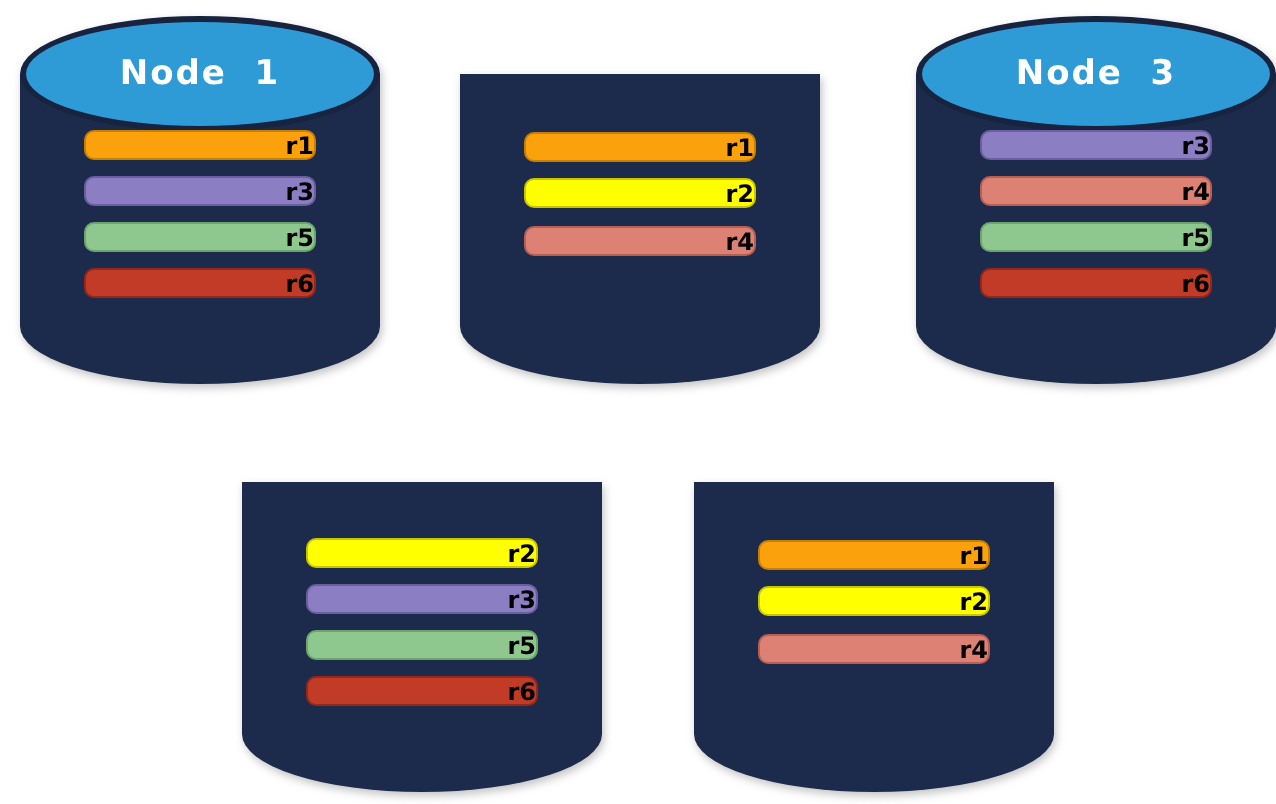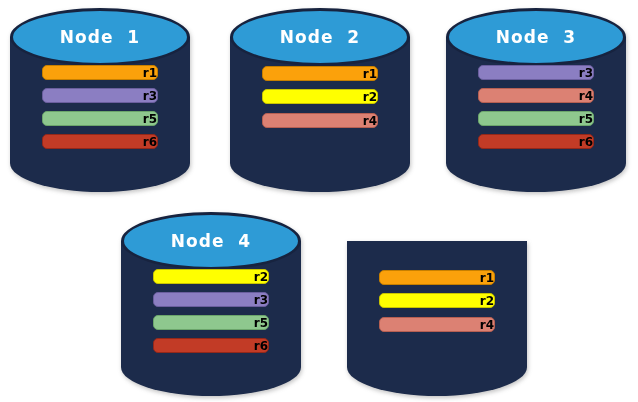--- a/index.html
+++ b/index.html
@@ -11,21 +11,21 @@
     overflow:hidden;
   }
   .cyl{
     position:absolute;
     width:180px;height:184px;
     filter:drop-shadow(1px 2px 2px rgba(60,60,60,0.30));
   }
   
   .pos-0{left:10px;top:8px;}
   .pos-1{left:230px;top:8px;}
-  .pos-2{left:446px;top:8px;}
+  .pos-2{left:458px;top:8px;}
   .pos-3{left:121px;top:212px;}
   .pos-4{left:347px;top:212px;}
 
   .cyl-body{
     position:absolute;left:0;right:0;top:29px;bottom:0;
     border-radius:0 0 90px 90px / 0 0 29px 29px;
   }
   .cyl-top{
     position:absolute;left:0;top:0;
     width:180px;height:58px;
@@ -74,23 +74,20 @@
       </div>
       <div class="bar" style="top: 103px; background: rgb(142, 200, 142); border-color: rgb(107, 165, 107);">
         <span class="bar-label">r5</span>
       </div>
       <div class="bar" style="top: 126px; background: rgb(194, 59, 38); border-color: rgb(147, 40, 26);">
         <span class="bar-label">r6</span>
       </div>
     </div>
     <div class="cyl pos-1">
       <div class="cyl-body" style="background: rgb(28, 43, 75);"></div>
-      <div class="cyl-top" style="background: rgb(46, 155, 214); border-color: rgb(23, 35, 63);">
-        <span class="node-label">Node  2</span>
-      </div>
       <div class="bar" style="top: 58px; background: rgb(251, 161, 11); border-color: rgb(199, 127, 0);">
         <span class="bar-label">r1</span>
       </div>
       <div class="bar" style="top: 81px; background: rgb(255, 255, 0); border-color: rgb(201, 196, 0);">
         <span class="bar-label">r2</span>
       </div>
       <div class="bar" style="top: 105px; background: rgb(220, 129, 115); border-color: rgb(182, 95, 82);">
         <span class="bar-label">r4</span>
       </div>
     </div>
@@ -107,23 +104,20 @@
       </div>
       <div class="bar" style="top: 103px; background: rgb(142, 200, 142); border-color: rgb(107, 165, 107);">
         <span class="bar-label">r5</span>
       </div>
       <div class="bar" style="top: 126px; background: rgb(194, 59, 38); border-color: rgb(147, 40, 26);">
         <span class="bar-label">r6</span>
       </div>
     </div>
     <div class="cyl pos-3">
       <div class="cyl-body" style="background: rgb(28, 43, 75);"></div>
-      <div class="cyl-top" style="background: rgb(46, 155, 214); border-color: rgb(23, 35, 63);">
-        <span class="node-label">Node  4</span>
-      </div>
       <div class="bar" style="top: 57px; background: rgb(255, 255, 0); border-color: rgb(201, 196, 0);">
         <span class="bar-label">r2</span>
       </div>
       <div class="bar" style="top: 80px; background: rgb(139, 126, 194); border-color: rgb(106, 94, 158);">
         <span class="bar-label">r3</span>
       </div>
       <div class="bar" style="top: 103px; background: rgb(142, 200, 142); border-color: rgb(107, 165, 107);">
         <span class="bar-label">r5</span>
       </div>
       <div class="bar" style="top: 126px; background: rgb(194, 59, 38); border-color: rgb(147, 40, 26);">

